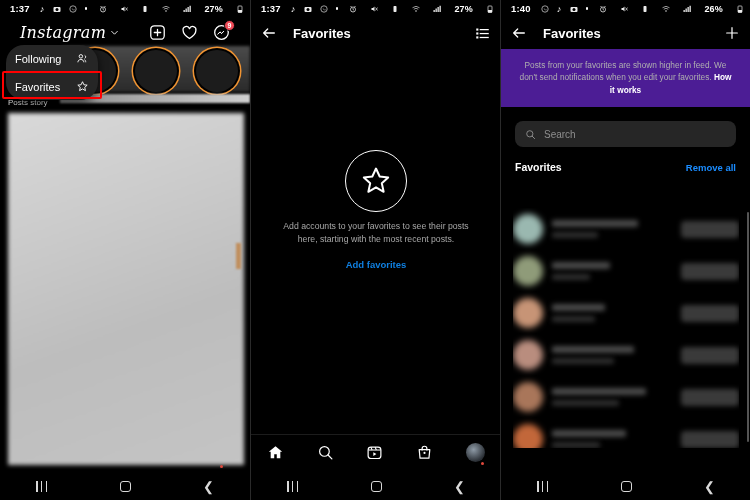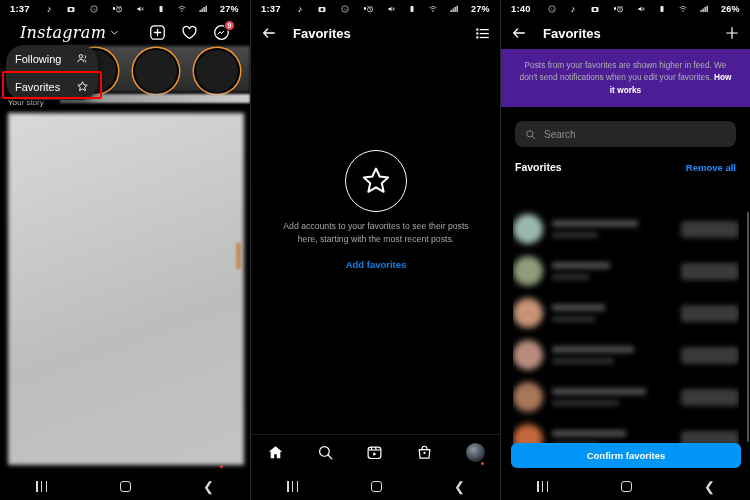--- a/index.html
+++ b/index.html
@@ -12,21 +12,21 @@
   .screens { display: flex; width: 750px; height: 500px; }
   .panel { position: relative; width: 250px; height: 500px; background: #000; overflow: hidden; }
   .panel + .panel { border-left: 1px solid #2a2a2a; }
 
   
   .statusbar {
     height: 17px; display: flex; align-items: center;
     justify-content: space-between; padding: 0 6px 0 10px;
     font-size: 9px; color: #fff; letter-spacing: .2px;
   }
-  .sb-left { display: flex; align-items: center; gap: 15px; }
+  .sb-left { display: flex; align-items: center; gap: 8px; }
   .sb-right { display: flex; align-items: center; gap: 13px; }
   .sb-time { font-size: 9.5px; font-weight: 600; margin-right: 2px; }
   .sb-ico { display: inline-block; width: 8px; height: 8px; opacity: .92; }
   .sb-dot { width: 2.5px; height: 2.5px; border-radius: 50%; background: #fff; display:inline-block; }
   .sb-batt { font-size: 9px; font-weight: 600; }
   .tiktok { font-size: 9px; font-weight: 700; }
 
   
   .ig-header {
     height: 30px; display: flex; align-items: center;
@@ -257,21 +257,21 @@
         </span>
       </div>
     </div>
 
     <div class="story-band"></div>
     <div class="story-row">
       <div class="story" style="left:13px;top:4px"></div>
       <div class="story g2" style="left:74px;top:4px"></div>
       <div class="story g2" style="left:135px;top:4px"></div>
       <div class="story g2" style="left:196px;top:4px"></div>
-      <span class="story-label" style="left:8px;top:52px">Your story</span>
+      <span class="story-label" style="left:8px;top:52px">Posts story</span>
     </div>
 
     <div class="dropdown">
       <div class="dd-item">
         <span>Following</span>
         <svg width="13" height="13" viewBox="0 0 24 24">
             <circle cx="9" cy="8" r="3.2" fill="none" stroke="#fff" stroke-width="1.7"></circle>
             <path d="M3.5 19c0-3.2 2.5-5.2 5.5-5.2s5.5 2 5.5 5.2" fill="none" stroke="#fff" stroke-width="1.7"></path>
             <path d="M16 6.2a3 3 0 0 1 0 5.6M18 19c0-2.6-1-4.2-2.4-5" fill="none" stroke="#fff" stroke-width="1.6"></path>
           </svg>
@@ -542,21 +542,20 @@
         <span class="acct-av" style="background:#c2673a"></span>
         <span class="acct-txt">
             <span class="acct-l1" style="width:62%;display:block"></span>
             <span class="acct-l2" style="width:40%;display:block"></span>
           </span>
         <span class="acct-btn"></span>
       </div>
     </div>
     <div class="scrollbar"></div>
 
-    <div class="confirm">Confirm favorites</div>
 
     <div class="android-nav">
       <span class="an-recent">
           <i></i>
           <i></i>
           <i></i>
         </span>
       <span class="an-home"></span>
       <span class="an-back">❮</span>
     </div>

